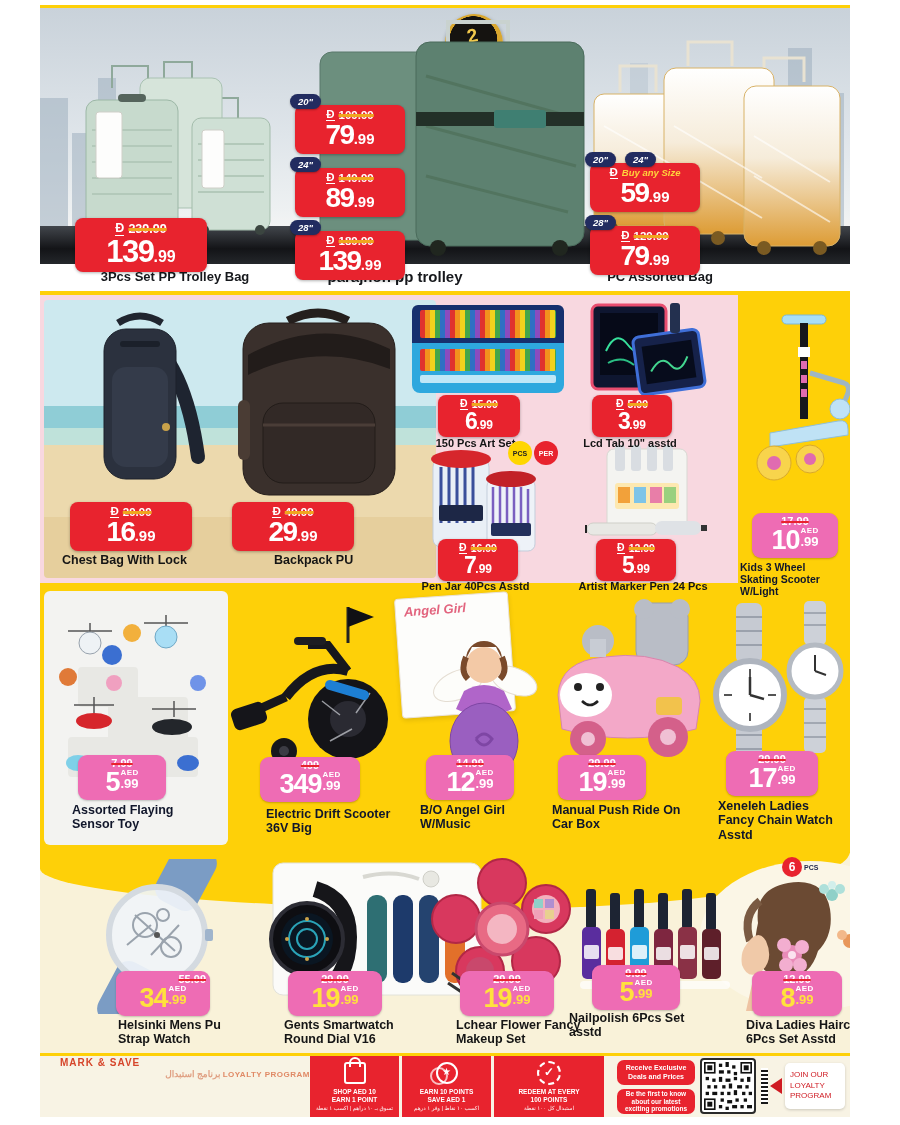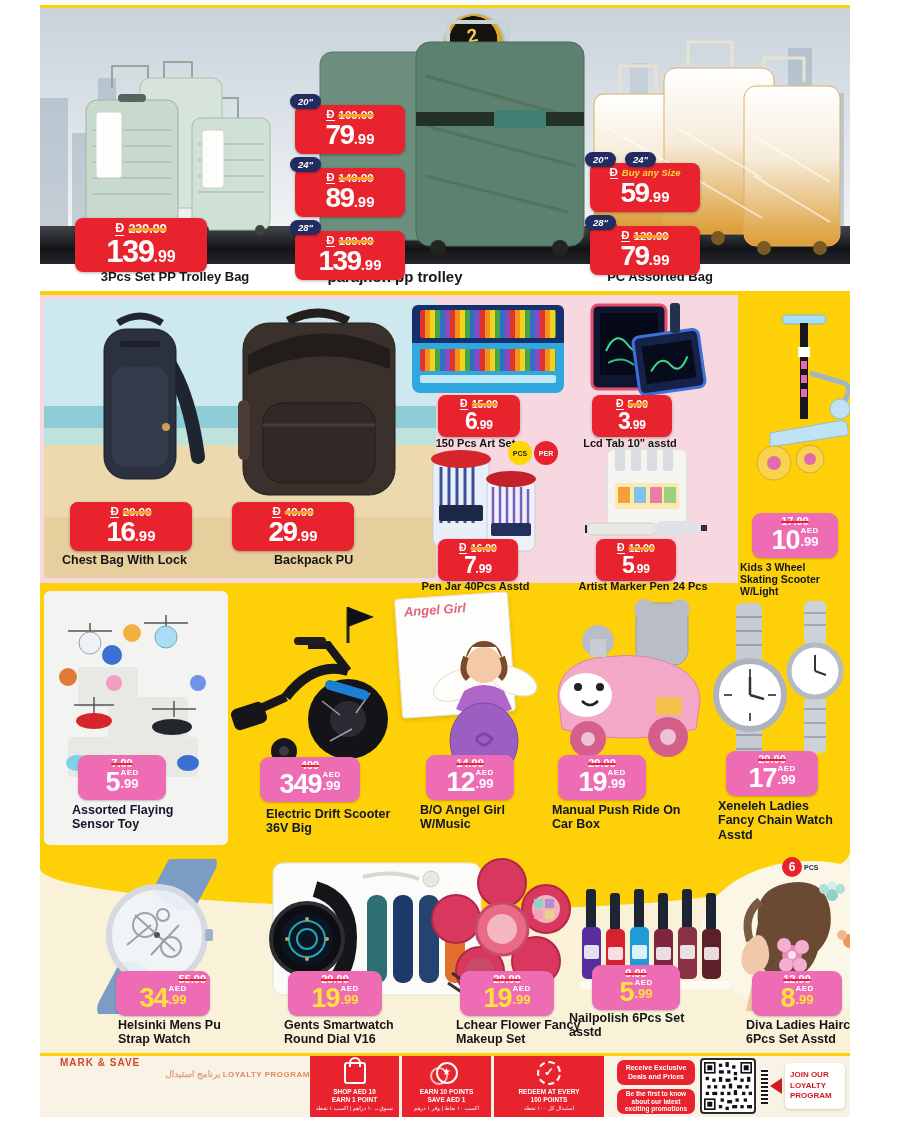--- a/index.html
+++ b/index.html
@@ -103,21 +103,21 @@
   .coin{width:18px;height:18px;border:2px solid #fff;border-radius:50%;color:#fff;font-size:10px;line-height:16px;text-align:center;position:relative;}
   .coin:after{content:"";position:absolute;left:-8px;top:3px;width:14px;height:14px;border:2px solid #fff;border-radius:50%;opacity:.7;}
   .ribbon{width:20px;height:20px;border:2px dashed #fff;border-radius:50%;color:#fff;font-size:12px;font-weight:800;line-height:18px;text-align:center;}
   .pillbtn{position:absolute;background:#e8232e;color:#fff;font-weight:800;border-radius:7px;text-align:center;
     display:flex;align-items:center;justify-content:center;line-height:1.2;padding:2px 4px;box-sizing:border-box;cursor:pointer;}
   .qrbox{position:absolute;left:660px;top:2px;width:56px;height:56px;background:#fff;border:2px solid #2a2a2a;border-radius:4px;padding:2px;box-sizing:border-box;}
   .mini-barcode{position:absolute;left:721px;top:12px;width:7px;height:36px;background:repeating-linear-gradient(0deg,#181818 0 2px,#fff 2px 4px);}
   .arrow-left{position:absolute;left:730px;top:22px;width:0;height:0;border-top:8px solid transparent;
     border-bottom:8px solid transparent;border-right:12px solid #cf1b23;}
   .joinbox{position:absolute;left:745px;top:7px;width:60px;height:46px;background:#fff;border-radius:5px;
-    box-shadow:0 1px 3px rgba(0,0,0,.18);color:#cf1b23;font-weight:700;font-size:8px;line-height:1.3;
+    box-shadow:0 1px 3px rgba(0,0,0,.18);color:#cf1b23;font-weight:400;font-size:8px;line-height:1.3;
     display:flex;align-items:center;padding:3px 5px;box-sizing:border-box;cursor:pointer;}
 
   .art{position:absolute;z-index:2;}
   .crayons{background:repeating-linear-gradient(90deg,#e0332e 0 5px,#f2921d 5px 10px,#f2d21d 10px 15px,#45a649 15px 20px,#2f6fc4 20px 25px,#8a4bbf 25px 30px);}
 </style>
 </head>
 <body>
 
 <div class="page">
 <div class="flyer">

